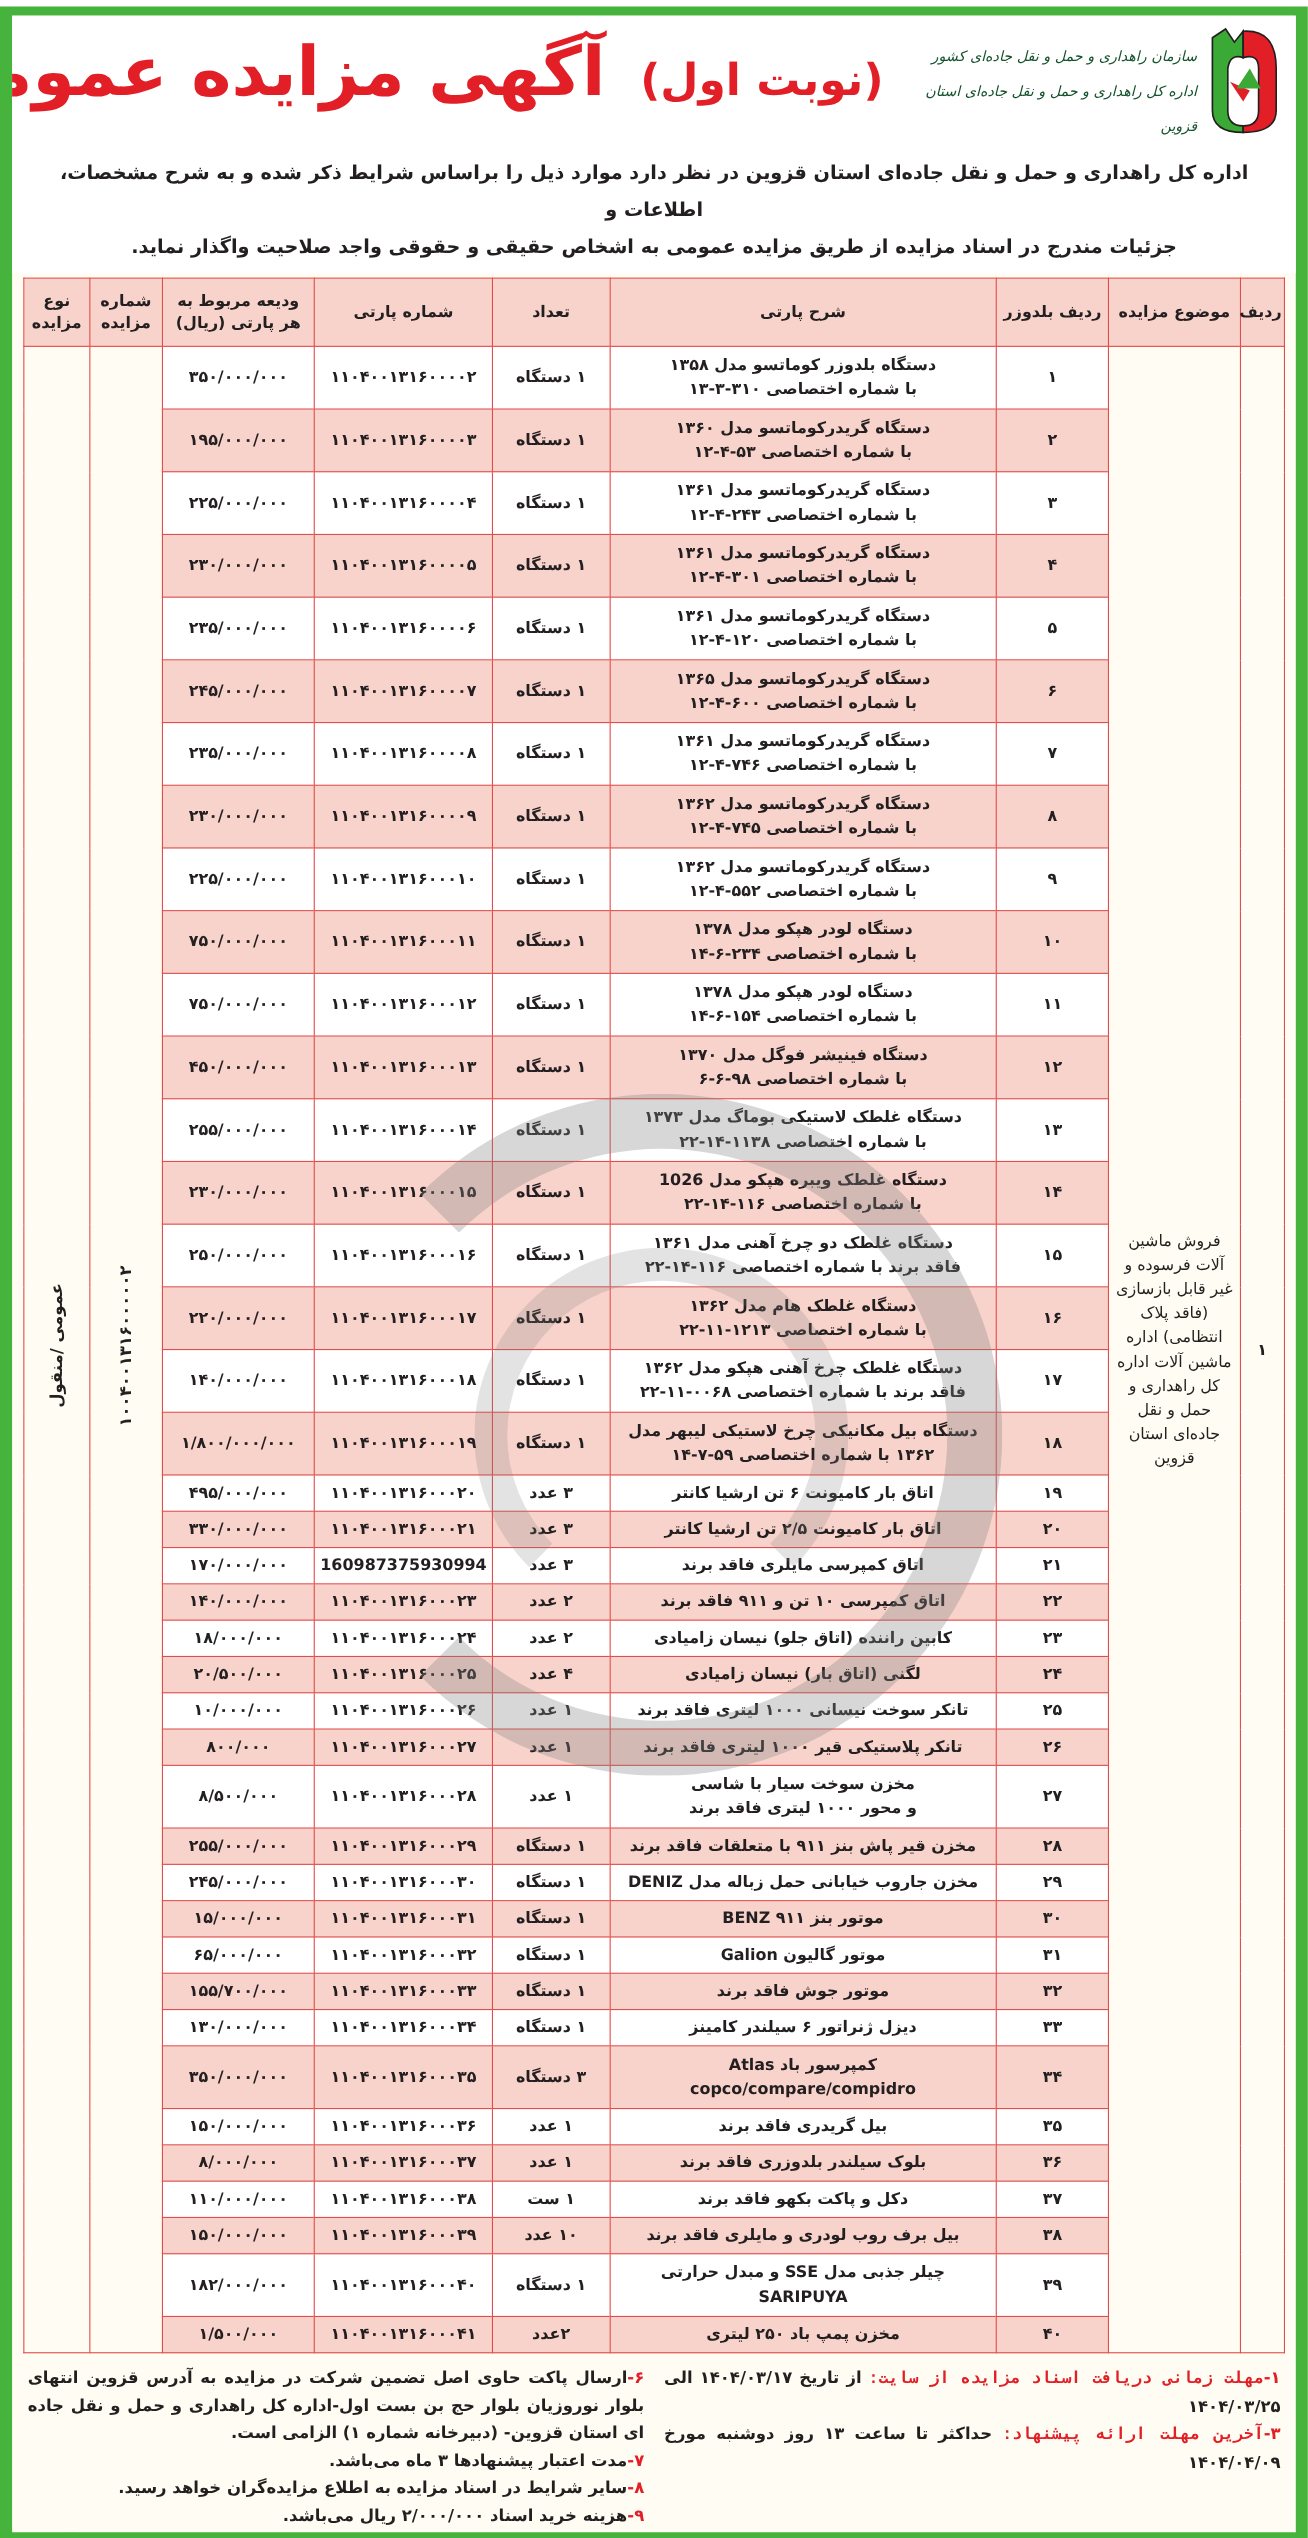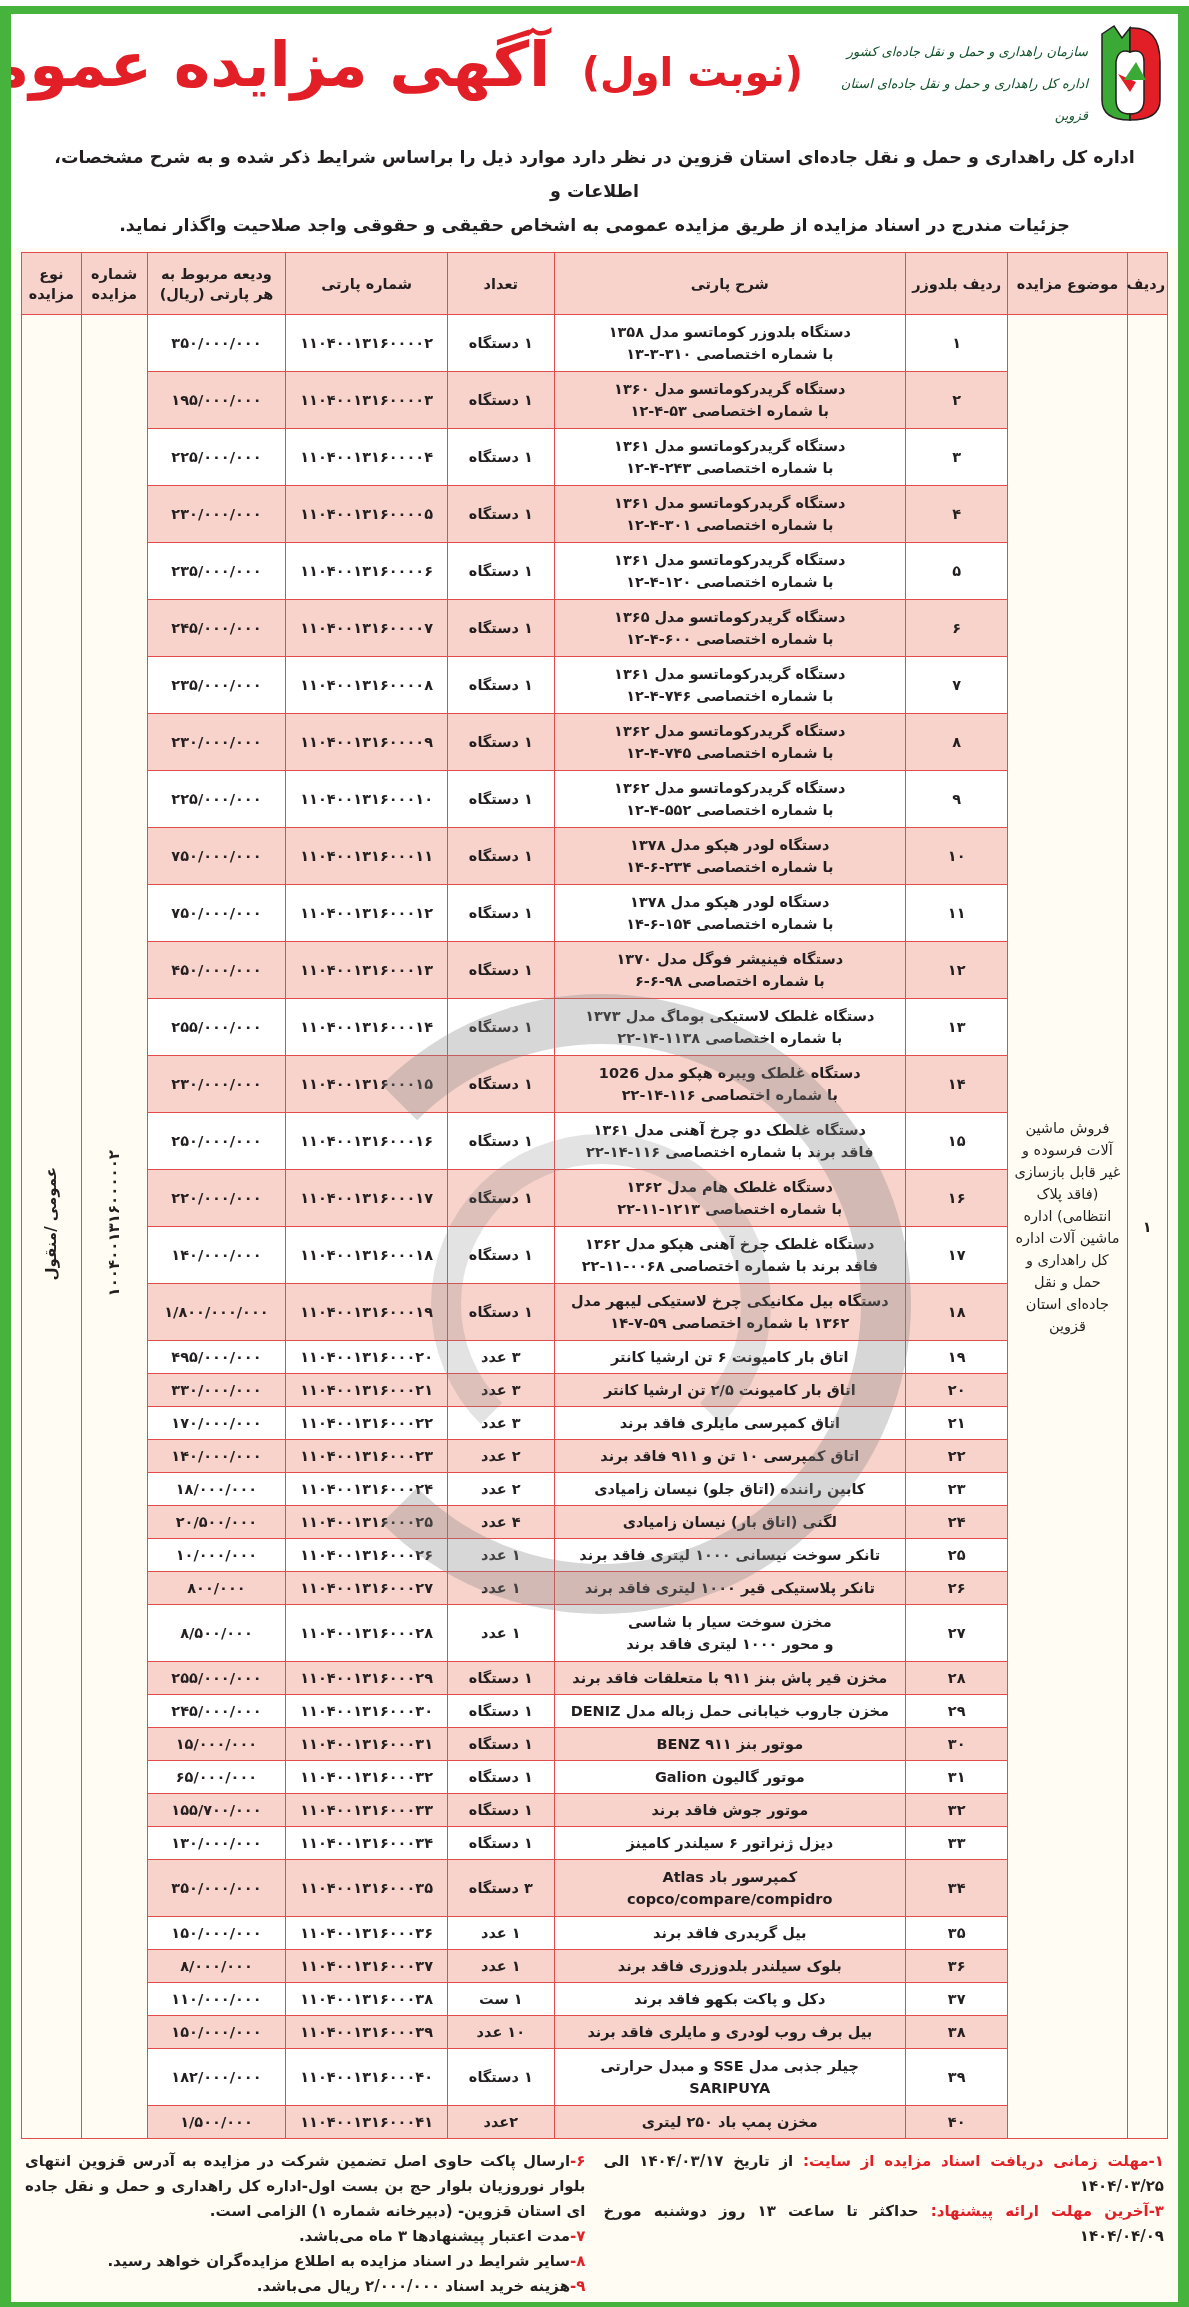--- a/index.html
+++ b/index.html
@@ -68,21 +68,21 @@
     border-radius: 50%; border: 30px solid rgba(130,130,130,0.22);
     border-bottom-color: transparent; pointer-events: none;
   }
   .footer {
     display: flex; flex-direction: row; padding: 10px 14px 0 14px; gap: 18px;
     font-size: 15px; font-weight: bold; line-height: 25px;
   }
   .footer .col { flex: 1; text-align: justify; }
   .footer .col p { margin: 0; }
   .num { color: #e21f26; }
-  .hl { color: #e21f26; }
+  .hl { color: #e21f26; font-family: Liberation Mono, monospace; }
 </style>
 </head>
 <body>
 
 <div class="frame">
 
   <div class="header">
     <svg class="logo" viewBox="0 0 68 100">
       <path d="M6 12 L18 4 L26 16 L34 6 L34 30 Q22 26 20 40 L20 78 Q20 92 34 92 L34 98 Q6 98 6 78 Z" fill="#3aa935" stroke="#231f20" stroke-width="1.5"></path>
       <path d="M34 98 L34 92 Q48 92 48 78 L48 40 Q48 26 34 30 L34 6 Q64 4 64 40 L64 78 Q64 98 34 98 Z" fill="#e21f26" stroke="#231f20" stroke-width="1.5"></path>
@@ -333,21 +333,21 @@
           <td class="qty alt short">۳ عدد</td>
           <td class="code alt short">۱۱۰۴۰۰۱۳۱۶۰۰۰۲۱</td>
           <td class="deposit alt short">۳۳۰/۰۰۰/۰۰۰</td>
         </tr>
         <tr class="odd">
           <td class="lot-no alt short">۲۱</td>
           <td class="desc alt short">
             <div>اتاق کمپرسی مایلری فاقد برند</div>
           </td>
           <td class="qty alt short">۳ عدد</td>
-          <td class="code alt short">۱۱۰۴۰۰۱۳۱۶۰۰۰۲۲</td>
+          <td class="code alt short">160987375930994</td>
           <td class="deposit alt short">۱۷۰/۰۰۰/۰۰۰</td>
         </tr>
         <tr class="even">
           <td class="lot-no alt short">۲۲</td>
           <td class="desc alt short">
             <div>اتاق کمپرسی ۱۰ تن و ۹۱۱ فاقد برند</div>
           </td>
           <td class="qty alt short">۲ عدد</td>
           <td class="code alt short">۱۱۰۴۰۰۱۳۱۶۰۰۰۲۳</td>
           <td class="deposit alt short">۱۴۰/۰۰۰/۰۰۰</td>

